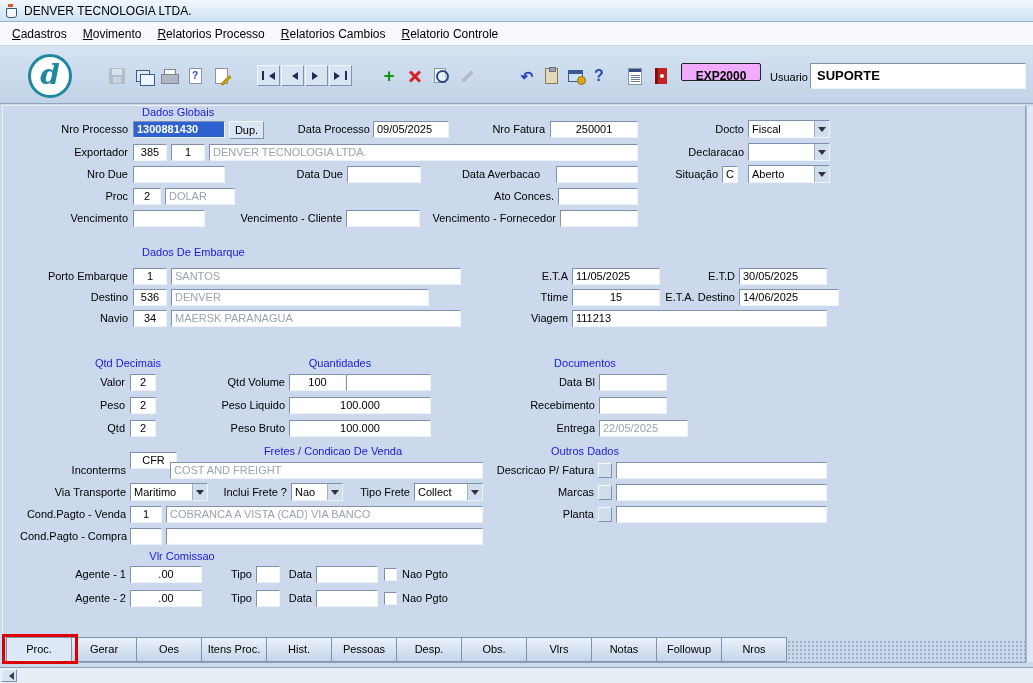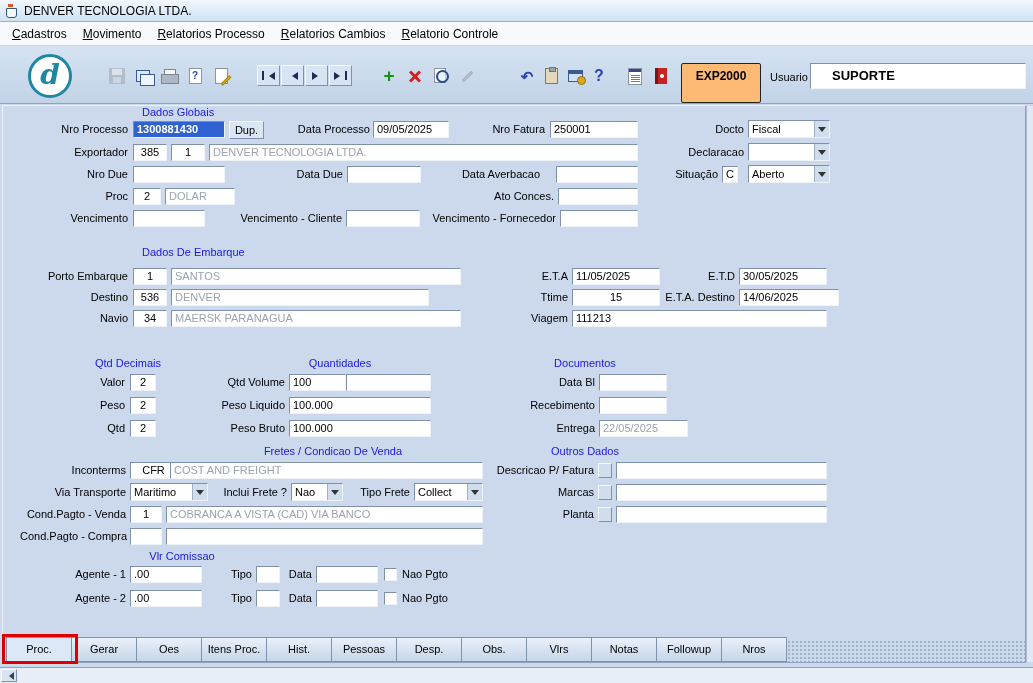--- a/index.html
+++ b/index.html
@@ -48,31 +48,31 @@
   .ic-clip:before{content:"";position:absolute;left:3px;top:-2px;width:5px;height:3px;background:#98a2ae;border:1px solid #6a7480}
   .ic-conf{width:15px;height:12px;border:1px solid #3a5a92;background:#cfe0f4;position:relative}
   .ic-conf:before{content:"";position:absolute;left:0;top:0;width:13px;height:3px;background:#3a5a92}
   .ic-conf:after{content:"";position:absolute;right:-4px;bottom:-4px;width:7px;height:7px;background:#e0a818;border:1px solid #907010;border-radius:50%}
   .ic-help{font-size:16px;font-weight:bold;color:#2a44bb}
   .ic-memo{width:14px;height:17px;background:#fff;border:1px solid #8a94a2;position:relative}
   .ic-memo:before{content:"";position:absolute;left:2px;top:5px;width:9px;height:8px;background:repeating-linear-gradient(#fff 0 1px,#6a7a9a 1px 2px)}
   .ic-memo:after{content:"";position:absolute;left:0;top:0;width:12px;height:3px;background:#334a88}
   .ic-exit{width:12px;height:16px;background:#c22424;border-left:3px solid #7e1212;position:relative}
   .ic-exit:before{content:"";position:absolute;right:3px;top:6px;width:4px;height:4px;background:#fff;border-radius:50%}
-  .btn-exp{left:681px;top:63px;width:80px;height:40px;background:#fdba74;border:1px solid #222;border-radius:2px;font-weight:bold;font-size:12px;text-align:center;line-height:24px;position:absolute}
+  .btn-exp{left:681px;top:63px;width:80px;height:18px;background:#f0abfc;border:1px solid #222;border-radius:2px;font-weight:bold;font-size:12px;text-align:center;line-height:24px;position:absolute}
   .usr-lbl{left:770px;top:64px;height:26px;line-height:26px;position:absolute}
-  .usr-fld{left:810px;top:63px;width:216px;height:26px;background:#fff;border:1px solid;border-color:#7e90ac #eef3fa #eef3fa #7e90ac;font-weight:bold;font-size:13px;line-height:23px;padding-left:21px;position:absolute}
+  .usr-fld{left:810px;top:63px;width:216px;height:26px;background:#fff;border:1px solid;border-color:#7e90ac #eef3fa #eef3fa #7e90ac;font-weight:bold;font-size:13px;line-height:23px;padding-left:6px;position:absolute}
   
   .panel{left:2px;top:105px;width:1024px;height:558px;border:1px solid;border-color:#eef3fa #8fa3bd #8fa3bd #eef3fa;position:absolute}
   .sect{position:absolute;color:#1a1ad8;height:14px;line-height:13px;white-space:nowrap}
   .lbl{position:absolute;height:17px;line-height:16px;text-align:right;white-space:nowrap}
   .lbl-l{position:absolute;height:17px;line-height:16px;white-space:nowrap}
   .fld{position:absolute;height:17px;background:#fff;border:1px solid;border-color:#7e90ac #eef3fa #eef3fa #7e90ac;padding:1px 3px;line-height:13px;white-space:nowrap;overflow:hidden}
   .ro{color:#9aa3ae}
-  .tr{text-align:left}
+  .tr{text-align:center}
   .tc{text-align:center}
   .sel{background:#2e62d0;color:#fff;font-weight:bold}
   .btn{position:absolute;background:#dbe6f4;border:1px solid;border-color:#f4f8fc #7e92ae #7e92ae #f4f8fc;text-align:center;line-height:16px}
   .drop{position:absolute;height:18px;background:#fff;border:1px solid;border-color:#7e90ac #eef3fa #eef3fa #7e90ac;display:flex}
   .drop-val{flex:1;padding:1px 3px;line-height:14px;overflow:hidden;white-space:nowrap}
   .drop-btn{width:15px;background:#cfdded;border-left:1px solid #9fb0c8;display:flex;align-items:flex-start;justify-content:center}
   .tri{width:0;height:0;border:4px solid transparent;border-top:5px solid #333;margin-top:6px}
   .chk{position:absolute;width:13px;height:13px;background:#fff;border:1px solid;border-color:#7e90ac #eef3fa #eef3fa #7e90ac}
   .mini{position:absolute;width:14px;height:15px;background:#cfdded;border:1px solid;border-color:#f4f8fc #7e92ae #7e92ae #f4f8fc}
   
@@ -278,21 +278,21 @@
 <div class="sect tc" style="left:530px;top:357px;width:110px">Documentos</div>
 <div class="lbl" style="left:510px;top:374px;width:85px">Data Bl</div>
 <div class="fld" style="left:599px;top:374px;width:68px"></div>
 <div class="lbl" style="left:510px;top:397px;width:85px">Recebimento</div>
 <div class="fld" style="left:599px;top:397px;width:68px"></div>
 <div class="lbl" style="left:510px;top:420px;width:85px">Entrega</div>
 <div class="fld ro" style="left:599px;top:420px;width:89px">22/05/2025</div>
 
 <div class="sect tc" style="left:233px;top:445px;width:200px">Fretes / Condicao De Venda</div>
 <div class="lbl" style="left:20px;top:462px;width:106px">Inconterms</div>
-<div class="fld tc" style="left:130px;top:462px;width:47px">CFR</div>
+<div class="fld tc" style="left:130px;top:452px;width:47px">CFR</div>
 <div class="fld ro" style="left:170px;top:462px;width:313px">COST AND FREIGHT</div>
 <div class="lbl" style="left:20px;top:484px;width:106px">Via Transporte</div>
 <div class="drop" style="left:130px;top:483px;width:78px">
     <span class="drop-val">Maritimo</span>
     <span class="drop-btn">
       <span class="tri"></span>
     </span>
   </div>
 <div class="lbl" style="left:213px;top:484px;width:74px">Inclui Frete ?</div>
 <div class="drop" style="left:291px;top:483px;width:52px">

